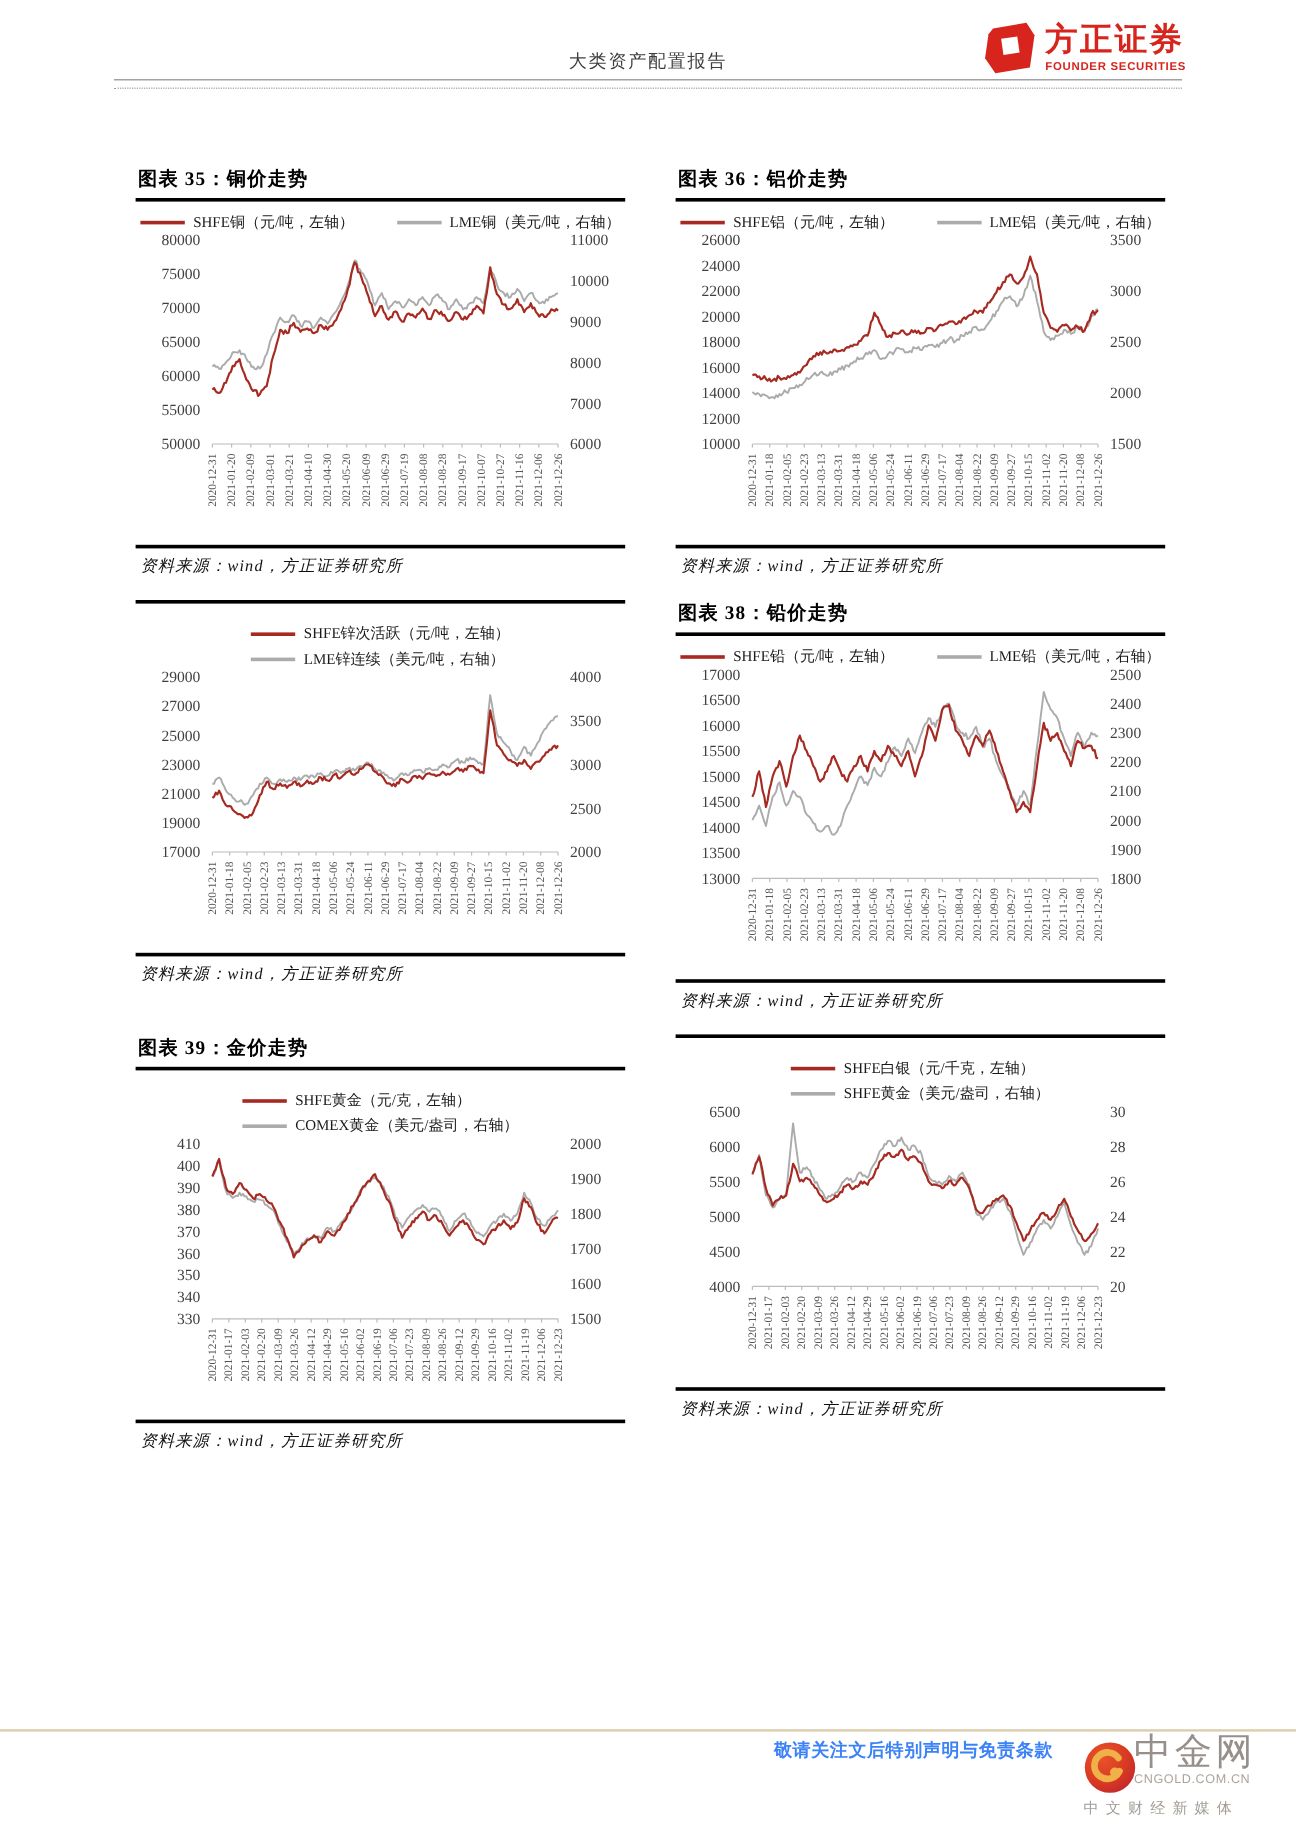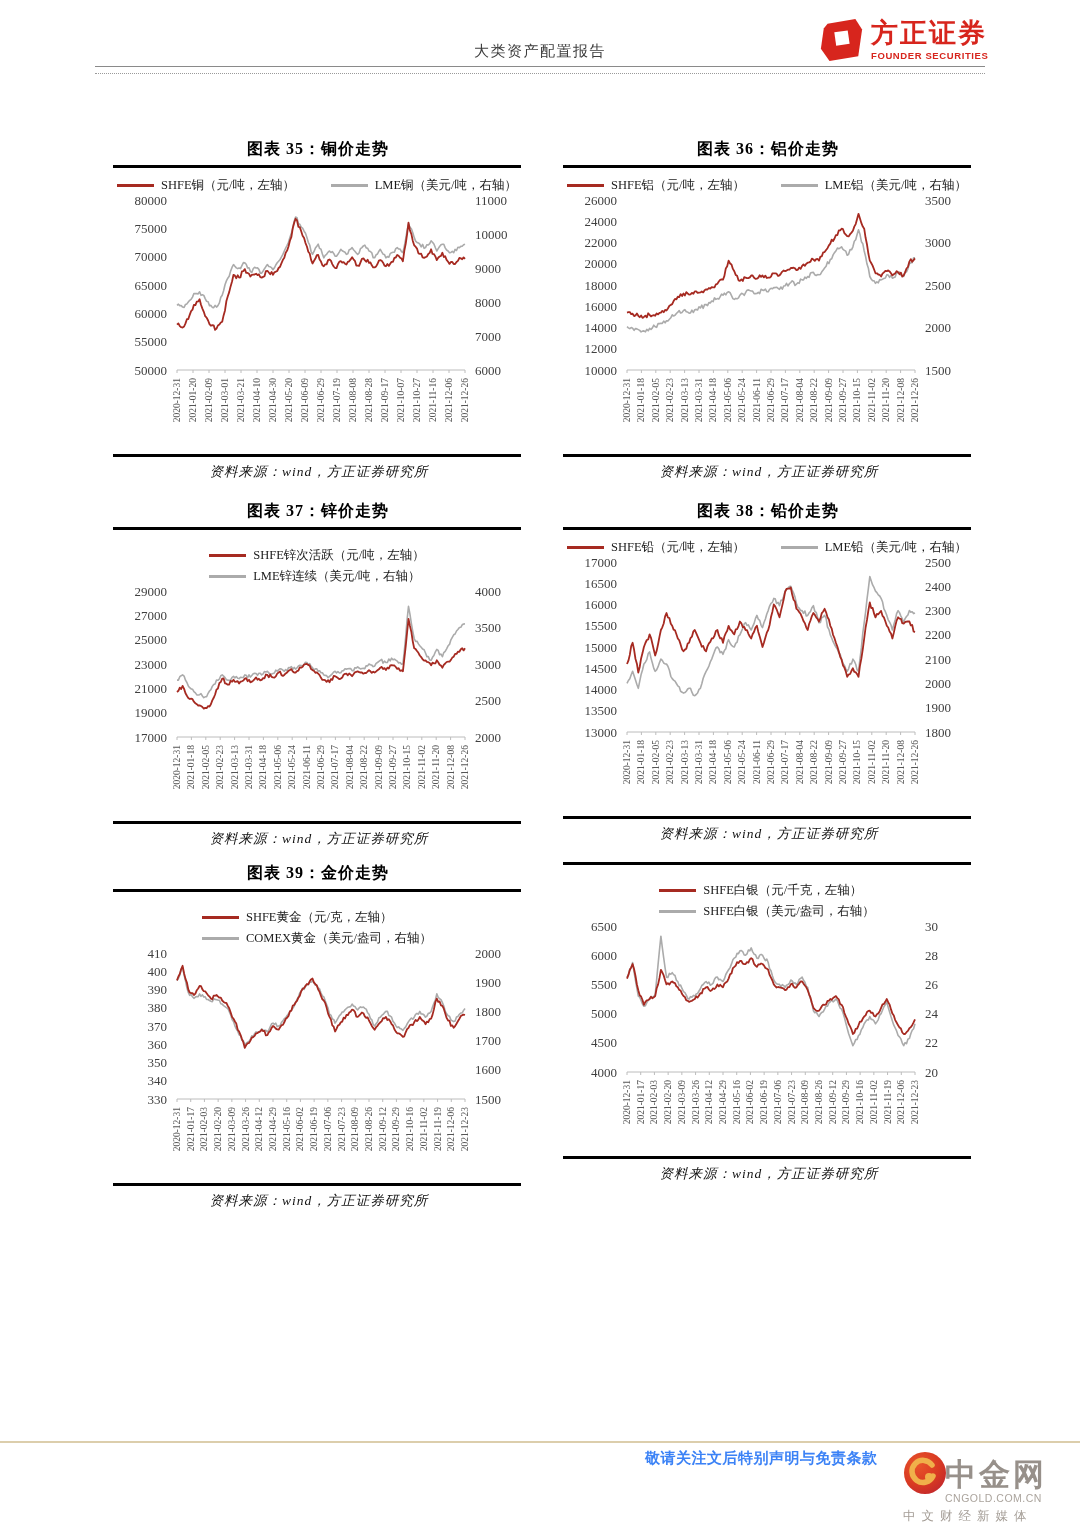--- a/index.html
+++ b/index.html
@@ -23,21 +23,21 @@
     font-size:27px; font-weight:700; color:#d7251d; letter-spacing:2px; line-height:1.05;
   }
   .logo-en {
     font-family:"Liberation Sans","DejaVu Sans",sans-serif;
     font-size:9.5px; font-weight:700; color:#d7251d; letter-spacing:0.6px; margin-top:2px;
   }
   
   #charts {
     position:absolute; top:138px; left:113px; width:858px;
     display:grid; grid-template-columns:408px 408px; column-gap:42px;
-    grid-auto-rows:344px; row-gap:18px;text-align:center;
+    grid-auto-rows:344px; row-gap:18px;
   }
   .chart-block { width:408px; }
   .fig-title { font-size:16px; font-weight:600; color:#000; padding:1px 0 5px 2px; letter-spacing:1px; }
   .thick-rule { border-top:3px solid #000; }
   .legend { display:flex; margin-top:9px; }
   .legend.inline  { flex-direction:row; justify-content:space-between; padding:0 4px; }
   .legend.stacked { flex-direction:column; align-items:flex-start; width:fit-content; margin:17px auto 0; gap:4px; }
   .legend-item { display:flex; align-items:center; gap:7px; font-size:12.5px; color:#1a1a1a; white-space:nowrap; }
   .swatch { display:inline-block; width:37px; height:3px; flex:0 0 auto; }
   .chart-svg { display:block; }
@@ -48,21 +48,21 @@
   .disclaimer {
     position:absolute; top:1449px; left:645px; width:372px;
     font-family:"Liberation Sans","DejaVu Sans",sans-serif;
     font-size:15px; font-weight:700; color:#3b82f6; letter-spacing:0.5px;
   }
   
   .watermark { position:absolute; top:1443px; left:903px; width:177px; z-index:5; }
   .wm-row { display:flex; align-items:flex-start; }
   .wm-logo { flex:0 0 auto; margin-top:8px; }
   .wm-right { margin-left:-2px; }
-  .wm-name { font-size:31px; font-weight:700; color:#97908a; letter-spacing:3px; line-height:1.1;margin-top:15px; }
+  .wm-name { font-size:31px; font-weight:400; color:#97908a; letter-spacing:3px; line-height:1.1; }
   .wm-domain { font-family:"Liberation Sans","DejaVu Sans",sans-serif; font-size:10.5px; color:#aba49d; letter-spacing:0.5px; margin-top:0px; }
   .wm-tagline { font-size:12.5px; color:#a39c95; letter-spacing:6px; margin-top:4px; white-space:nowrap; }
 </style>
 </head>
 <body>
 
 <div class="page">
 
   <div class="header-title">大类资产配置报告</div>
   <div class="logo">
@@ -222,21 +222,20 @@
           <text x="362" y="95.5" font-size="13" fill="#3F3F3F" text-anchor="start">2500</text>
           <text x="362" y="138" font-size="13" fill="#3F3F3F" text-anchor="start">2000</text>
           <text x="362" y="180.5" font-size="13" fill="#3F3F3F" text-anchor="start">1500</text>
           <path d="M64.0 132.7 L65.4 133.8 L66.8 134.7 L68.2 133.5 L69.6 134.3 L71.1 136.3 L72.5 134.6 L73.9 134.9 L75.3 135.6 L76.7 136.4 L78.1 137.9 L79.5 137.1 L80.9 136.9 L82.4 137.8 L83.8 135.4 L85.2 136.8 L86.6 134.3 L88.0 135.5 L89.4 133.9 L90.8 131.2 L92.2 132.7 L93.6 133.4 L95.1 129.5 L96.5 129.6 L97.9 129.3 L99.3 129.4 L100.7 127.1 L102.1 128.8 L103.5 126.7 L104.9 127.1 L106.4 125.3 L107.8 123.8 L109.2 120.8 L110.6 121.9 L112.0 121.3 L113.4 119.5 L114.8 118.2 L116.2 116.6 L117.6 119.0 L119.1 118.4 L120.5 116.5 L121.9 115.7 L123.3 117.7 L124.7 118.1 L126.1 119.1 L127.5 118.9 L128.9 116.1 L130.4 118.5 L131.8 115.7 L133.2 115.4 L134.6 116.0 L136.0 112.8 L137.4 114.0 L138.8 111.2 L140.2 114.3 L141.6 110.6 L143.1 110.5 L144.5 111.6 L145.9 108.6 L147.3 108.9 L148.7 107.1 L150.1 107.6 L151.5 103.9 L152.9 105.4 L154.4 104.6 L155.8 105.1 L157.2 102.7 L158.6 100.1 L160.0 101.2 L161.4 99.2 L162.8 100.8 L164.2 98.4 L165.6 97.8 L167.1 98.7 L168.5 101.6 L169.9 104.6 L171.3 105.4 L172.7 104.4 L174.1 104.8 L175.5 103.8 L176.9 101.2 L178.4 99.4 L179.8 99.7 L181.2 101.3 L182.6 98.7 L184.0 96.2 L185.4 95.9 L186.8 96.5 L188.2 97.0 L189.6 97.1 L191.1 99.7 L192.5 99.6 L193.9 99.5 L195.3 98.4 L196.7 99.6 L198.1 95.3 L199.5 96.1 L200.9 96.4 L202.4 95.1 L203.8 97.6 L205.2 97.8 L206.6 95.3 L208.0 94.3 L209.4 94.8 L210.8 93.5 L212.2 93.6 L213.6 93.2 L215.1 94.3 L216.5 95.3 L217.9 93.0 L219.3 95.1 L220.7 92.0 L222.1 91.8 L223.5 89.3 L224.9 92.0 L226.4 89.7 L227.8 88.5 L229.2 86.8 L230.6 87.9 L232.0 91.5 L233.4 90.2 L234.8 88.7 L236.2 89.3 L237.6 85.1 L239.1 85.9 L240.5 86.0 L241.9 83.1 L243.3 84.4 L244.7 82.5 L246.1 83.3 L247.5 79.1 L248.9 78.6 L250.4 78.3 L251.8 80.8 L253.2 81.5 L254.6 80.6 L256.0 80.8 L257.4 80.4 L258.8 77.8 L260.2 76.1 L261.6 74.0 L263.1 72.2 L264.5 67.9 L265.9 69.6 L267.3 65.5 L268.7 64.7 L270.1 60.9 L271.5 58.6 L272.9 57.0 L274.4 54.1 L275.8 54.7 L277.2 53.9 L278.6 52.8 L280.0 55.4 L281.4 56.3 L282.8 57.2 L284.2 61.3 L285.6 60.3 L287.1 55.6 L288.5 55.8 L289.9 52.8 L291.3 47.2 L292.7 45.7 L294.1 40.5 L295.5 35.8 L296.9 39.9 L298.4 47.7 L299.8 49.7 L301.2 57.0 L302.6 62.5 L304.0 70.1 L305.4 74.3 L306.8 82.5 L308.2 85.0 L309.6 86.7 L311.1 86.8 L312.5 89.3 L313.9 87.9 L315.3 88.8 L316.7 85.6 L318.1 85.9 L319.5 85.2 L320.9 84.4 L322.4 84.0 L323.8 80.8 L325.2 81.1 L326.6 83.3 L328.0 81.5 L329.4 84.2 L330.8 83.5 L332.2 83.0 L333.6 78.6 L335.1 79.1 L336.5 78.0 L337.9 81.2 L339.3 81.9 L340.7 82.5 L342.1 78.1 L343.5 77.9 L344.9 74.8 L346.4 69.8 L347.8 68.8 L349.2 68.6 L350.6 63.8 L352.0 63.8" fill="none" stroke="#ABABAB" stroke-width="1.6" stroke-linejoin="round"></path>
           <path d="M64.0 118.6 L65.4 118.2 L66.8 118.1 L68.2 120.2 L69.6 119.7 L71.1 122.1 L72.5 121.4 L73.9 119.4 L75.3 121.8 L76.7 123.2 L78.1 121.5 L79.5 123.9 L80.9 122.9 L82.4 121.6 L83.8 123.4 L85.2 119.3 L86.6 120.8 L88.0 122.4 L89.4 121.5 L90.8 121.1 L92.2 121.8 L93.6 119.4 L95.1 120.4 L96.5 118.9 L97.9 118.6 L99.3 116.9 L100.7 118.2 L102.1 115.9 L103.5 116.5 L104.9 114.5 L106.4 111.8 L107.8 110.9 L109.2 110.1 L110.6 107.1 L112.0 104.9 L113.4 105.3 L114.8 102.7 L116.2 103.1 L117.6 100.1 L119.1 102.0 L120.5 99.5 L121.9 101.5 L123.3 98.2 L124.7 99.5 L126.1 100.6 L127.5 100.3 L128.9 98.9 L130.4 99.7 L131.8 97.4 L133.2 97.4 L134.6 98.9 L136.0 98.6 L137.4 98.4 L138.8 97.5 L140.2 98.4 L141.6 96.2 L143.1 95.3 L144.5 95.5 L145.9 94.0 L147.3 94.6 L148.7 93.1 L150.1 93.3 L151.5 93.3 L152.9 90.3 L154.4 89.9 L155.8 87.5 L157.2 85.8 L158.6 85.3 L160.0 85.7 L161.4 81.9 L162.8 74.4 L164.2 72.3 L165.6 66.6 L167.1 69.5 L168.5 70.5 L169.9 74.9 L171.3 77.2 L172.7 80.9 L174.1 81.8 L175.5 86.3 L176.9 86.8 L178.4 85.4 L179.8 87.0 L181.2 83.2 L182.6 83.6 L184.0 84.1 L185.4 84.1 L186.8 83.4 L188.2 81.4 L189.6 81.5 L191.1 83.7 L192.5 84.9 L193.9 84.6 L195.3 83.8 L196.7 81.2 L198.1 82.9 L199.5 81.4 L200.9 83.4 L202.4 81.6 L203.8 84.0 L205.2 83.6 L206.6 83.7 L208.0 82.6 L209.4 79.4 L210.8 79.3 L212.2 79.4 L213.6 79.7 L215.1 82.0 L216.5 81.4 L217.9 79.6 L219.3 77.6 L220.7 76.5 L222.1 77.2 L223.5 76.6 L224.9 75.7 L226.4 75.7 L227.8 74.0 L229.2 74.0 L230.6 73.7 L232.0 74.4 L233.4 76.1 L234.8 75.8 L236.2 73.6 L237.6 74.8 L239.1 71.9 L240.5 70.5 L241.9 71.8 L243.3 69.8 L244.7 68.7 L246.1 68.4 L247.5 67.6 L248.9 64.6 L250.4 65.5 L251.8 66.9 L253.2 65.1 L254.6 65.0 L256.0 66.6 L257.4 62.6 L258.8 62.3 L260.2 58.3 L261.6 58.1 L263.1 56.0 L264.5 54.2 L265.9 51.4 L267.3 49.6 L268.7 45.6 L270.1 47.0 L271.5 44.5 L272.9 41.1 L274.4 41.0 L275.8 36.4 L277.2 36.4 L278.6 34.7 L280.0 35.2 L281.4 39.1 L282.8 40.6 L284.2 42.1 L285.6 42.4 L287.1 40.2 L288.5 38.6 L289.9 36.8 L291.3 32.6 L292.7 30.1 L294.1 24.9 L295.5 19.8 L296.9 24.3 L298.4 29.2 L299.8 32.6 L301.2 34.7 L302.6 43.8 L304.0 50.5 L305.4 59.8 L306.8 66.6 L308.2 69.0 L309.6 71.6 L311.1 75.5 L312.5 79.3 L313.9 79.3 L315.3 80.5 L316.7 80.8 L318.1 82.5 L319.5 79.7 L320.9 78.4 L322.4 76.8 L323.8 77.2 L325.2 76.4 L326.6 77.4 L328.0 79.2 L329.4 81.4 L330.8 80.2 L332.2 79.4 L333.6 77.1 L335.1 78.3 L336.5 80.2 L337.9 78.6 L339.3 82.6 L340.7 81.4 L342.1 78.4 L343.5 74.5 L344.9 73.0 L346.4 67.6 L347.8 65.1 L349.2 67.8 L350.6 66.1 L352.0 64.4" fill="none" stroke="#A62A21" stroke-width="1.8" stroke-linejoin="round"></path>
         </svg>
         <div class="thick-rule"></div>
         <div class="source-row">资料来源：wind，方正证券研究所</div>
       </div>
       <div class="chart-block">
-        <div class="fig-title">图表 37：锌价走势</div>
         <div class="thick-rule"></div>
         <div class="legend stacked">
           <div class="legend-item">
             <span class="swatch" style="background: rgb(166, 42, 33);"></span>
             <span>SHFE锌次活跃（元/吨，左轴）</span>
           </div>
           <div class="legend-item">
             <span class="swatch" style="background: rgb(171, 171, 171);"></span>
             <span>LME锌连续（美元/吨，右轴）</span>
           </div>
@@ -465,21 +464,21 @@
       </div>
       <div class="chart-block">
         <div class="thick-rule"></div>
         <div class="legend stacked">
           <div class="legend-item">
             <span class="swatch" style="background: rgb(166, 42, 33);"></span>
             <span>SHFE白银（元/千克，左轴）</span>
           </div>
           <div class="legend-item">
             <span class="swatch" style="background: rgb(171, 171, 171);"></span>
-            <span>SHFE白银（美元/盎司，右轴）</span>
+            <span>SHFE黄金（美元/盎司，右轴）</span>
           </div>
         </div>
         <svg width="408" height="236" viewBox="0 0 408 236" font-family="&quot;Liberation Serif&quot;,&quot;DejaVu Serif&quot;,serif" class="chart-svg">
           <line x1="64" y1="152" x2="352" y2="152" stroke="#BCBCBC" stroke-width="1"></line>
           <line x1="64" y1="152" x2="64" y2="155" stroke="#BCBCBC" stroke-width="1"></line>
           <text x="67" y="160" font-size="9.5" fill="#555555" text-anchor="end" transform="rotate(-90 67 160)">2020-12-31</text>
           <line x1="77.71428571428571" y1="152" x2="77.71428571428571" y2="155" stroke="#BCBCBC" stroke-width="1"></line>
           <text x="80.71428571428571" y="160" font-size="9.5" fill="#555555" text-anchor="end" transform="rotate(-90 80.71428571428571 160)">2021-01-17</text>
           <line x1="91.42857142857143" y1="152" x2="91.42857142857143" y2="155" stroke="#BCBCBC" stroke-width="1"></line>
           <text x="94.42857142857143" y="160" font-size="9.5" fill="#555555" text-anchor="end" transform="rotate(-90 94.42857142857143 160)">2021-02-03</text>

